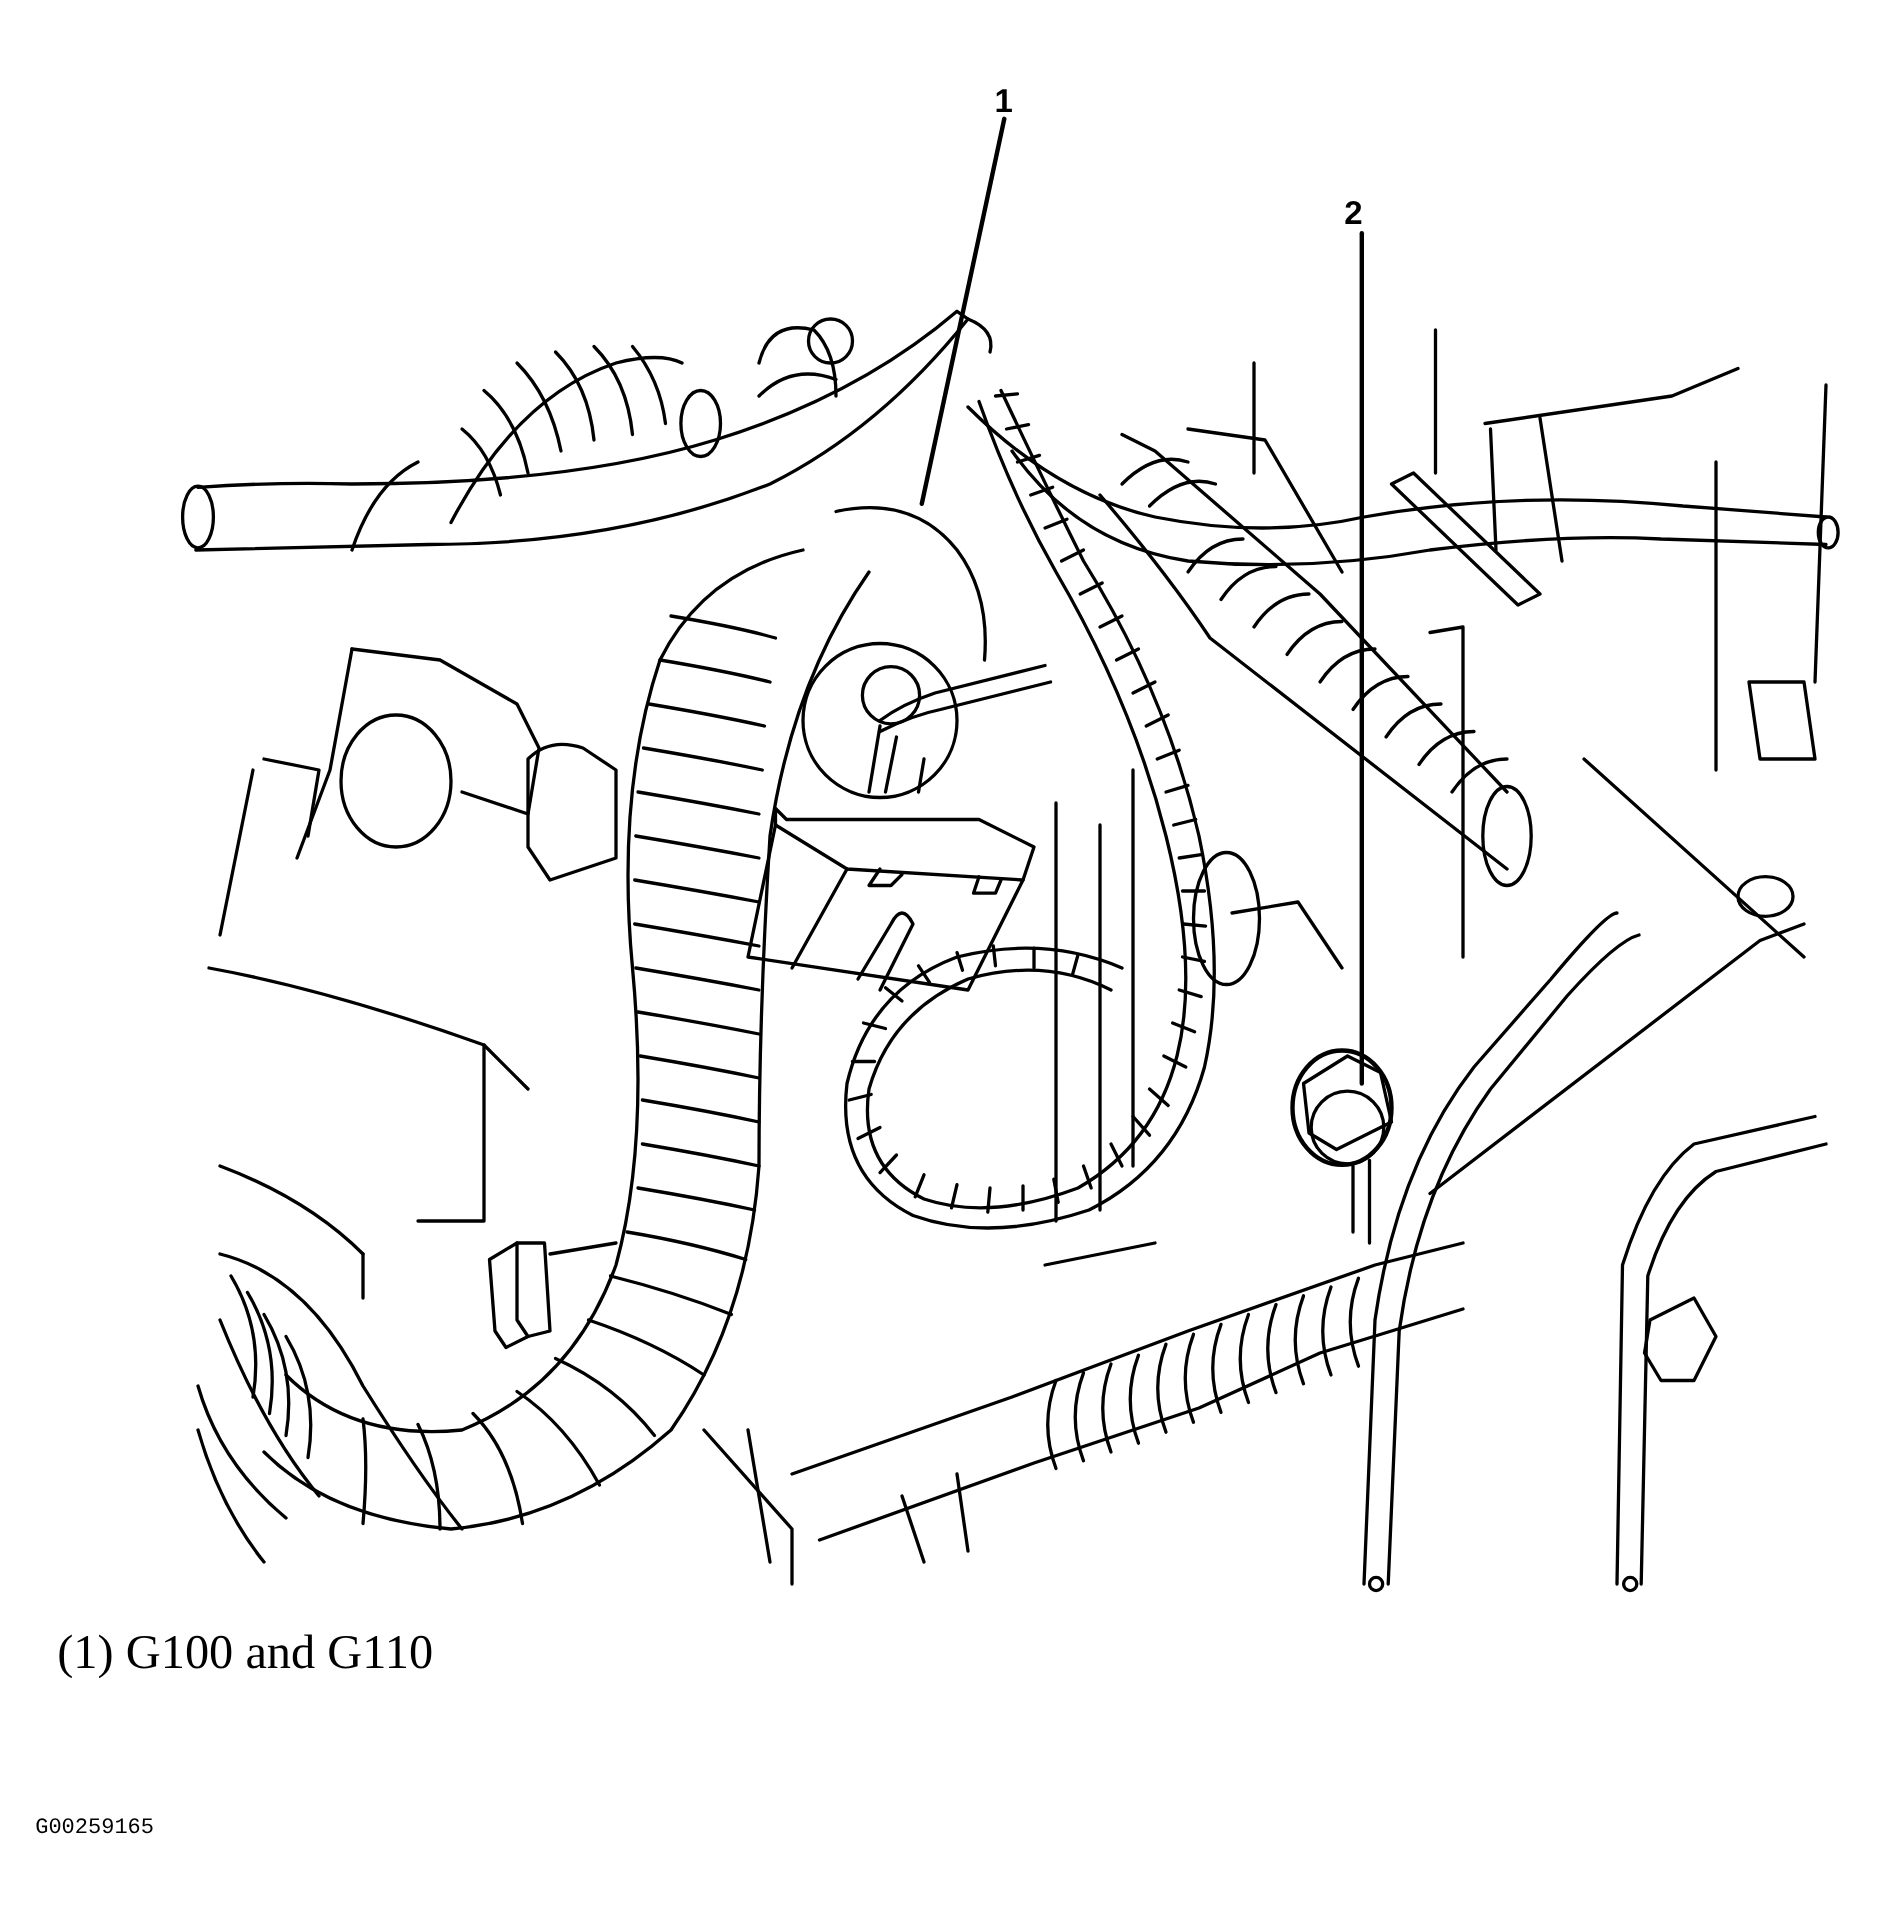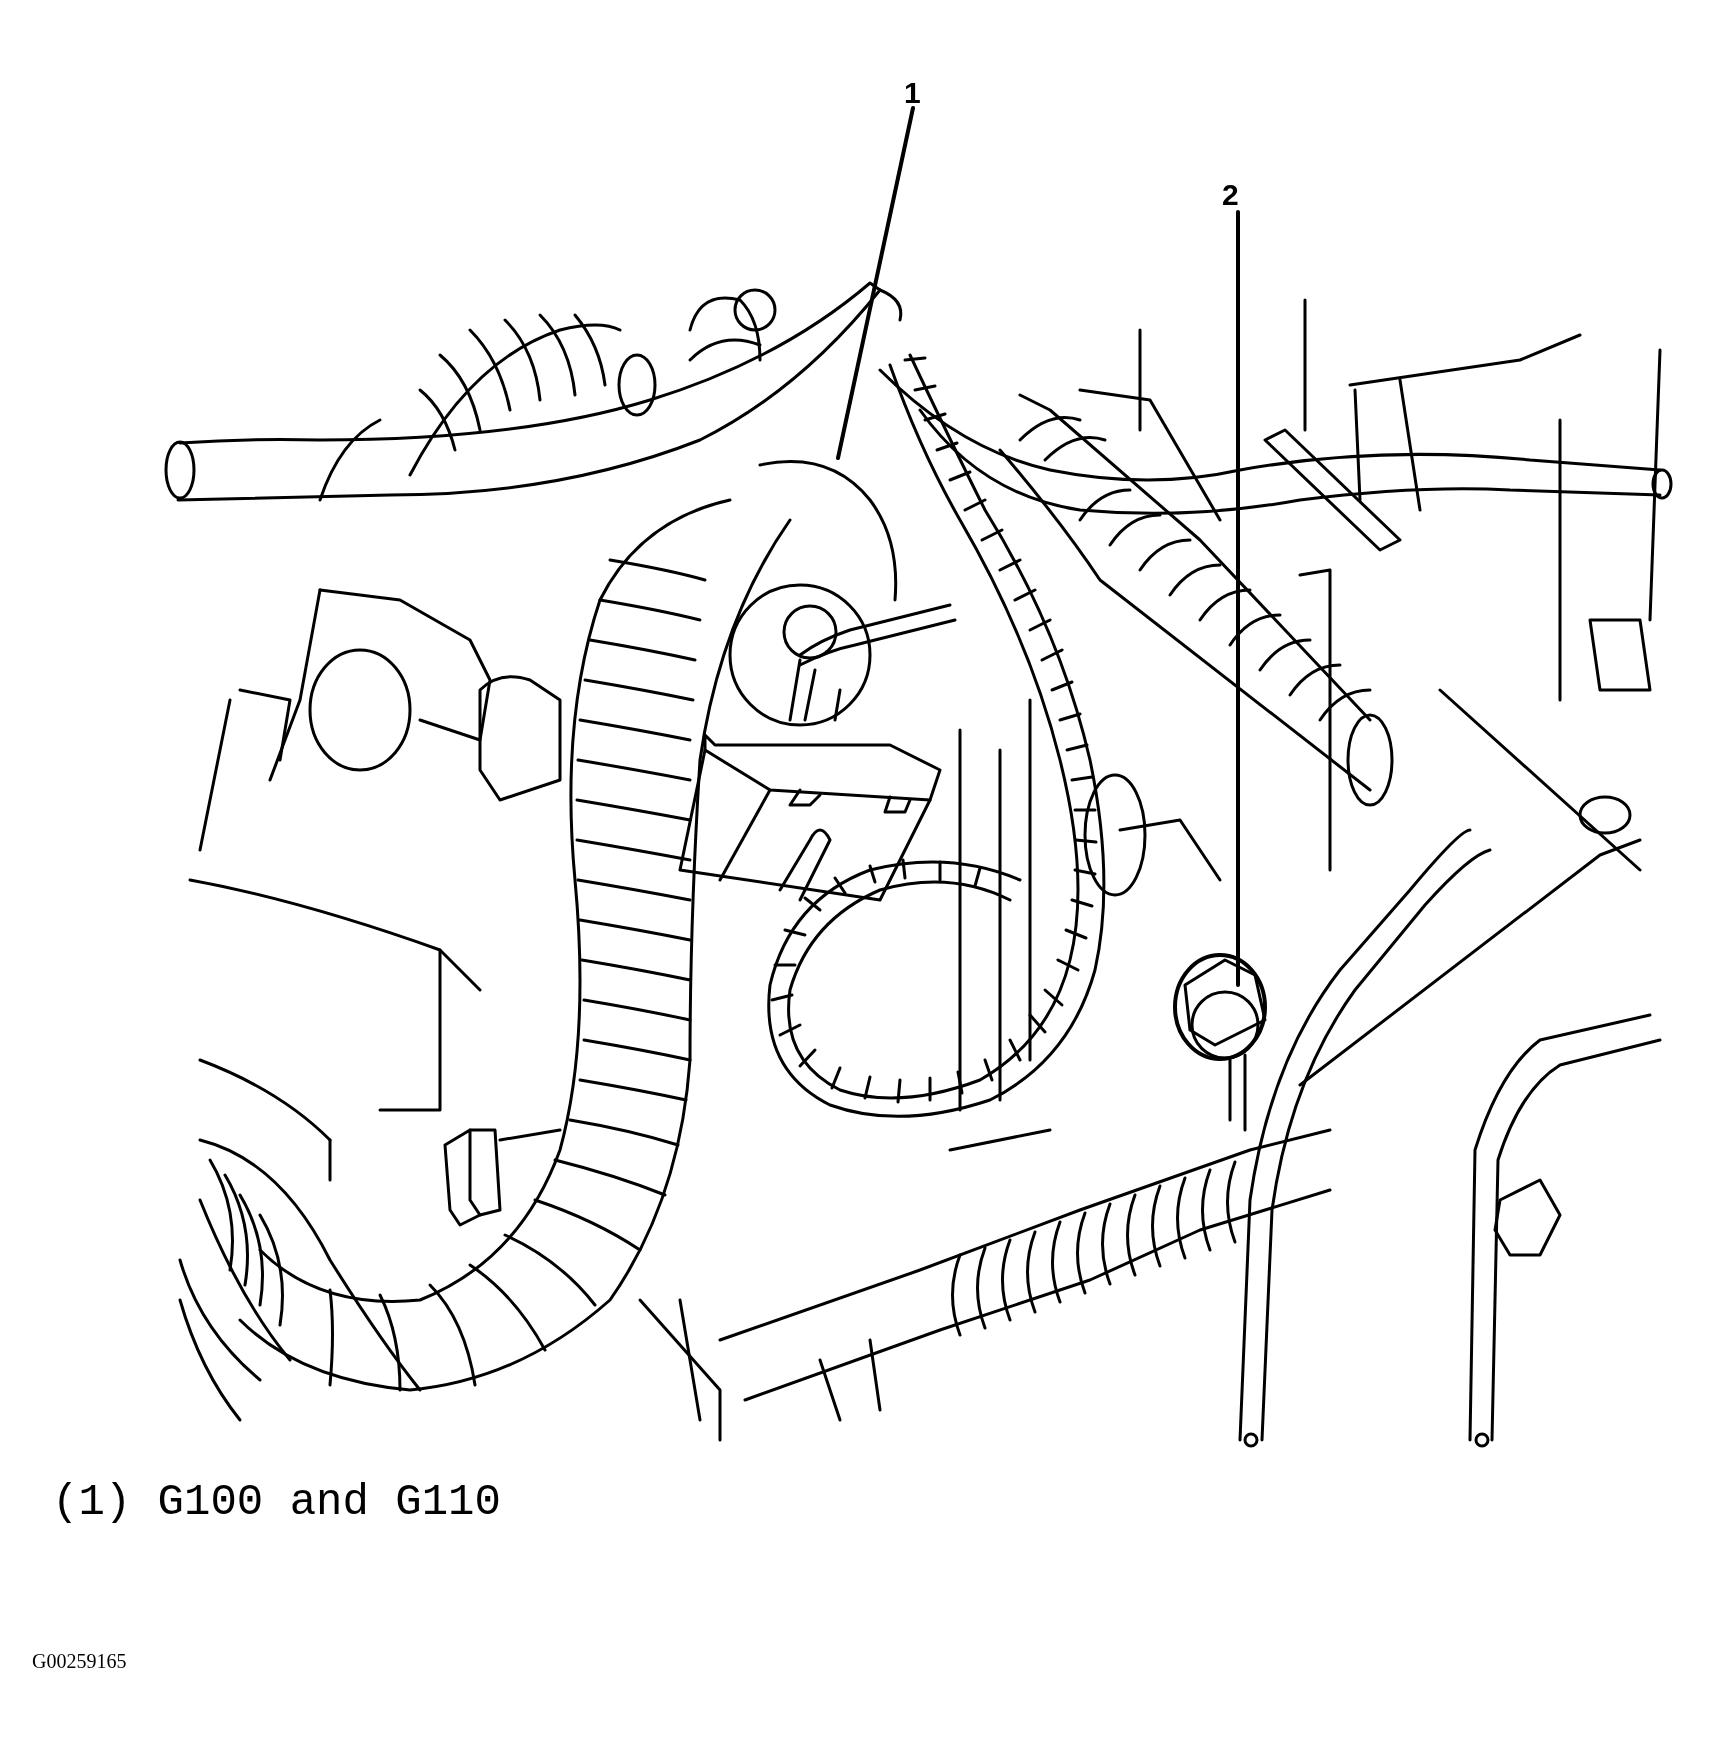--- a/index.html
+++ b/index.html
@@ -1,21 +1,21 @@
 <!DOCTYPE html>
 <html><head>
 <meta charset="utf-8">
 <style>
   html, body { margin: 0; padding: 0; background: #ffffff; }
   body { width: 1710px; height: 1749px; position: relative; overflow: hidden; font-family: "Liberation Serif", serif; color: #000; }
   #figure { position: absolute; left: 0; top: 0; width: 1710px; height: 1460px; }
   .callout-num { position: absolute; font-family: "Liberation Sans", sans-serif; font-weight: bold; font-size: 30px; line-height: 1; }
   #legend { position: absolute; left: 52px; top: 1480px; }
-  .legend-item { font-family: Liberation Mono, monospace; font-size: 44px; line-height: 1; height: 68px; white-space: nowrap; }
-  #fig-id { position: absolute; left: 32px; top: 1650px; font-family: Liberation Serif, serif; font-size: 20px; }
+  .legend-item { font-family: Liberation Serif, serif; font-size: 44px; line-height: 1; height: 68px; white-space: nowrap; }
+  #fig-id { position: absolute; left: 32px; top: 1650px; font-family: Liberation Mono, monospace; font-size: 20px; }
 </style>
 </head>
 <body>
 
 <svg id="figure" viewBox="0 0 1710 1460" width="1710" height="1460" xmlns="http://www.w3.org/2000/svg">
   <g fill="none" stroke="#000" stroke-width="3" stroke-linecap="round" stroke-linejoin="round">
 
     <line x1="913" y1="108" x2="838" y2="458" stroke-width="4"></line>
     <line x1="1238" y1="212" x2="1238" y2="985" stroke-width="4"></line>
 

